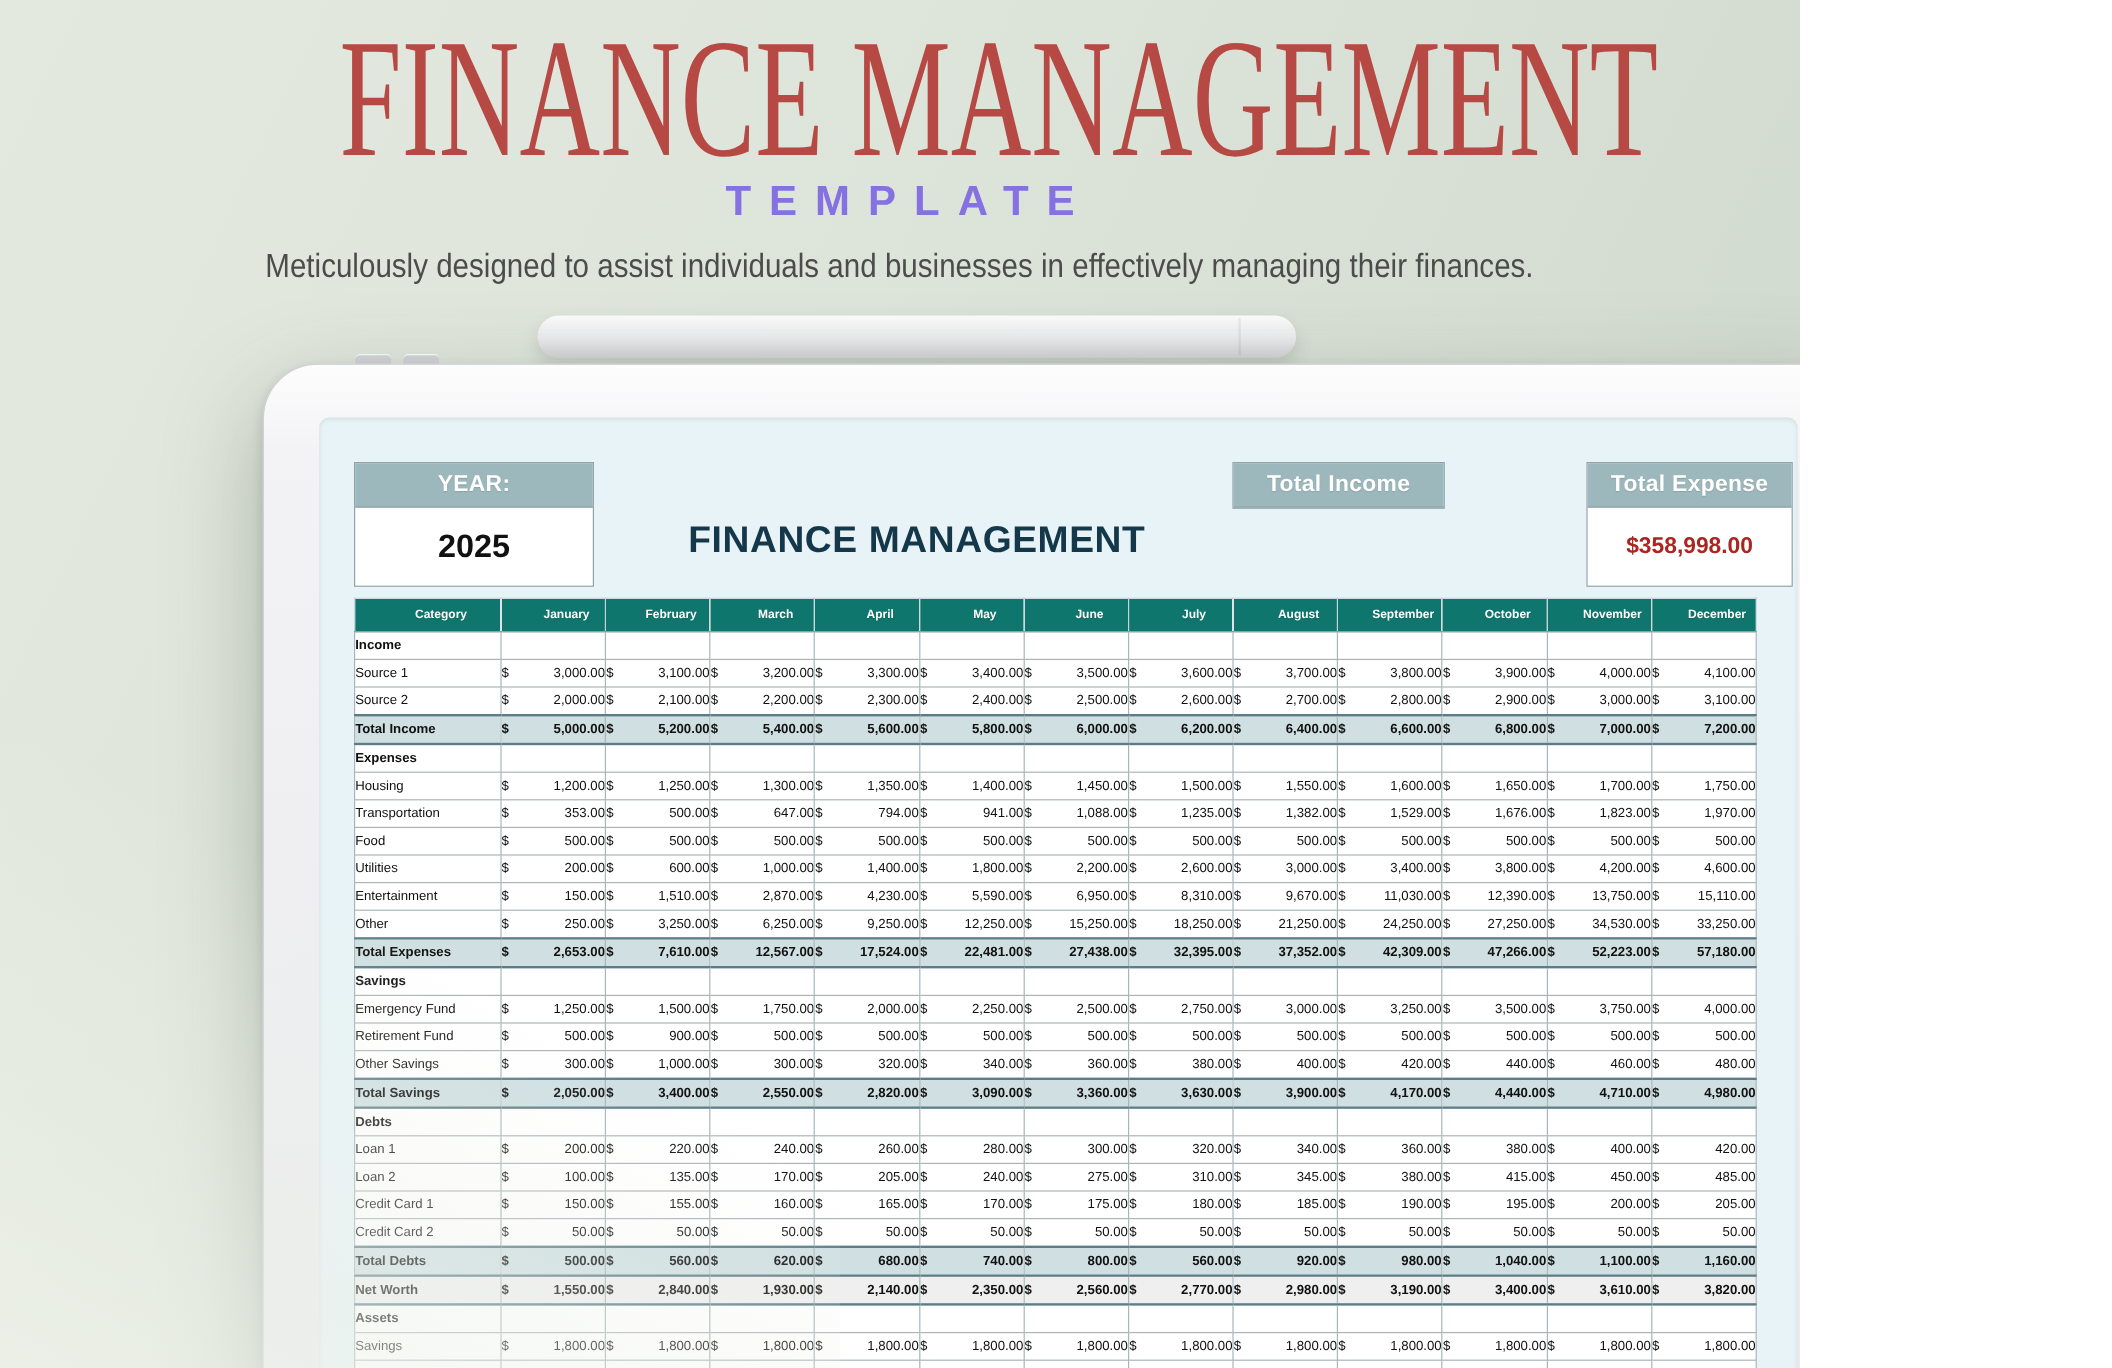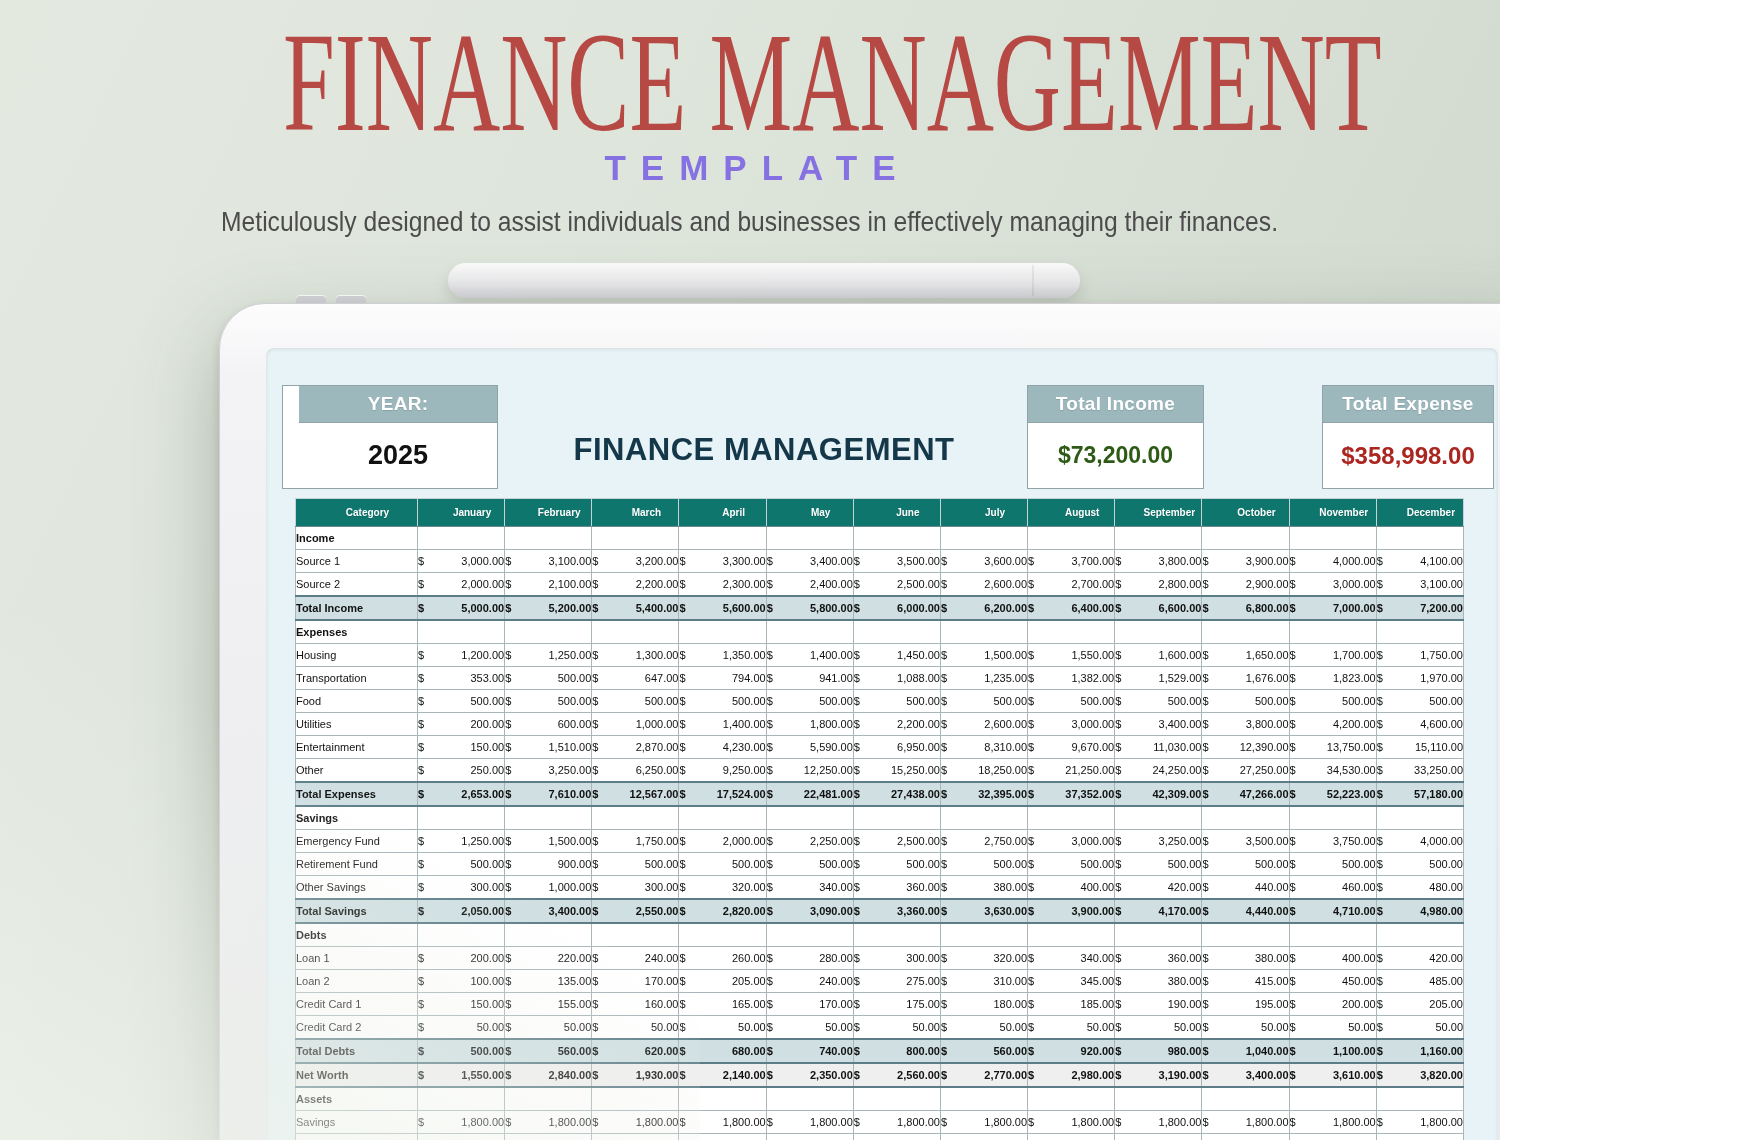--- a/index.html
+++ b/index.html
@@ -33,26 +33,26 @@
           box-shadow:0 30px 80px rgba(70,80,70,.35),0 4px 10px rgba(0,0,0,.12);}
   .screen{position:absolute;left:46px;top:44px;right:50px;bottom:0;background:#e7f3f6;
           border-radius:8px 8px 0 0;box-shadow:inset 0 1px 4px rgba(0,0,0,.10);overflow:hidden;}
 
   
   .info-box{position:absolute;top:37px;border:1px solid #8fa3a9;background:#fff;}
   .box-head{height:36px;background:#9cb8bc;color:#fff;font-weight:bold;font-size:19px;letter-spacing:.3px;
             display:flex;align-items:center;justify-content:center;border-bottom:1px solid #8fa3a9;
             text-shadow:0 1px 1px rgba(0,0,0,.12);}
   .box-val{height:65px;display:flex;align-items:center;justify-content:center;font-weight:bold;}
-  .year-box{left:16px;width:198px;padding-left:16px;}
+  .year-box{left:29px;width:198px;}
   .year-box .box-val{font-size:27px;color:#111;}
   .income-box{left:761px;width:175px;}
   .income-box .box-val{font-size:23px;color:#2d5a14;}
   .expense-box{left:1056px;width:170px;}
-  .expense-box .box-val{font-size:24px;color:#ab2620;}
+  .expense-box .box-val{font-size:19px;color:#ab2620;}
   .sheet-title{position:absolute;left:228px;top:84px;width:540px;text-align:center;
                font-size:31px;font-weight:bold;color:#14384a;letter-spacing:.5px;}
 
   
   table.grid{position:absolute;left:29px;top:150px;width:1169px;border-collapse:collapse;table-layout:fixed;
              background:#fff;border:1.5px solid #6d8a93;font-size:11px;color:#111;}
   table.grid th,table.grid td{border:1px solid #a8b6ba;overflow:hidden;white-space:nowrap;}
   table.grid thead th{height:25px;background:#0f766e;color:#fff;font-weight:bold;font-size:10px;
              border:1px solid #c3d3d6;border-bottom:1.5px solid #6d8a93;text-shadow:0 1px 1px rgba(0,0,0,.15);padding-left:23px;}
   table.grid td{height:22px;padding:0;line-height:22px;}
@@ -90,21 +90,20 @@
 
       <div class="info-box year-box">
         <div class="box-head">YEAR:</div>
         <div class="box-val">2025</div>
       </div>
 
       <div class="sheet-title">FINANCE MANAGEMENT</div>
 
       <div class="info-box income-box">
         <div class="box-head">Total Income</div>
-        <div class="box-val">$73,200.00</div>
       </div>
 
       <div class="info-box expense-box">
         <div class="box-head">Total Expense</div>
         <div class="box-val">$358,998.00</div>
       </div>
 
       <table class="grid">
         <colgroup>
             <col style="width: 122px;">

